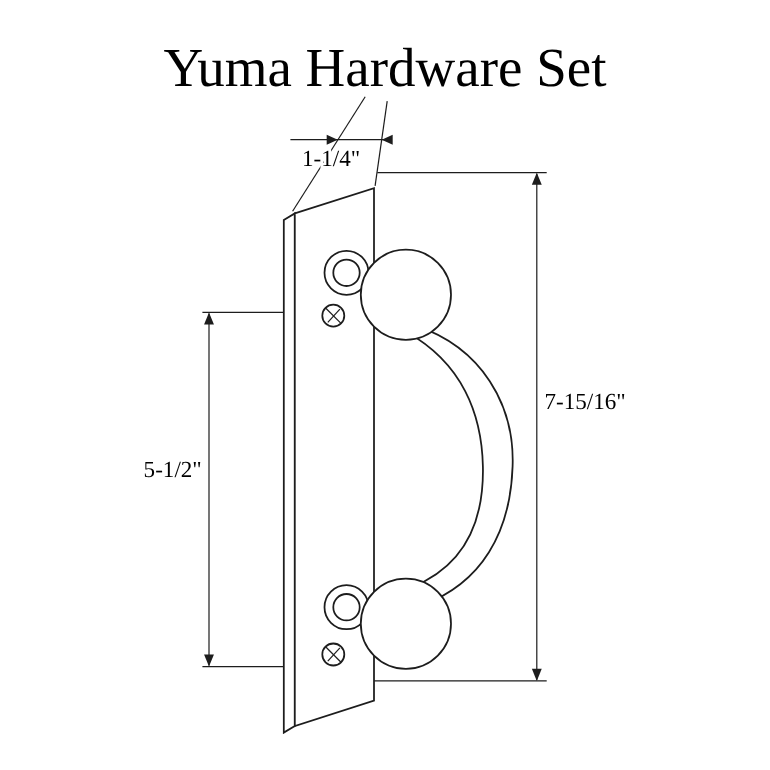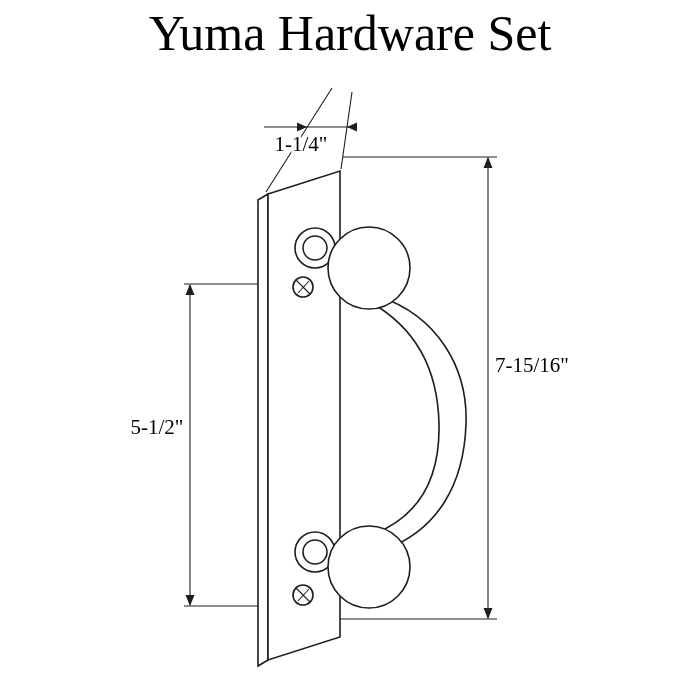--- a/index.html
+++ b/index.html
@@ -10,21 +10,21 @@
   .canvas {
     position: relative;
     width: 700px;
     height: 700px;
     background: #ffffff;
     overflow: hidden;
     font-family: "Liberation Serif", serif;
   }
   .page-title {
     position: absolute;
-    top: 4px;
+    top: 32px;
     left: 0;
     width: 700px;
     margin: 0;
     text-align: center;
     font-family: "Liberation Serif", serif;
     font-size: 50px;
     font-weight: 400;
     color: #000000;
     letter-spacing: 0px;
   }

